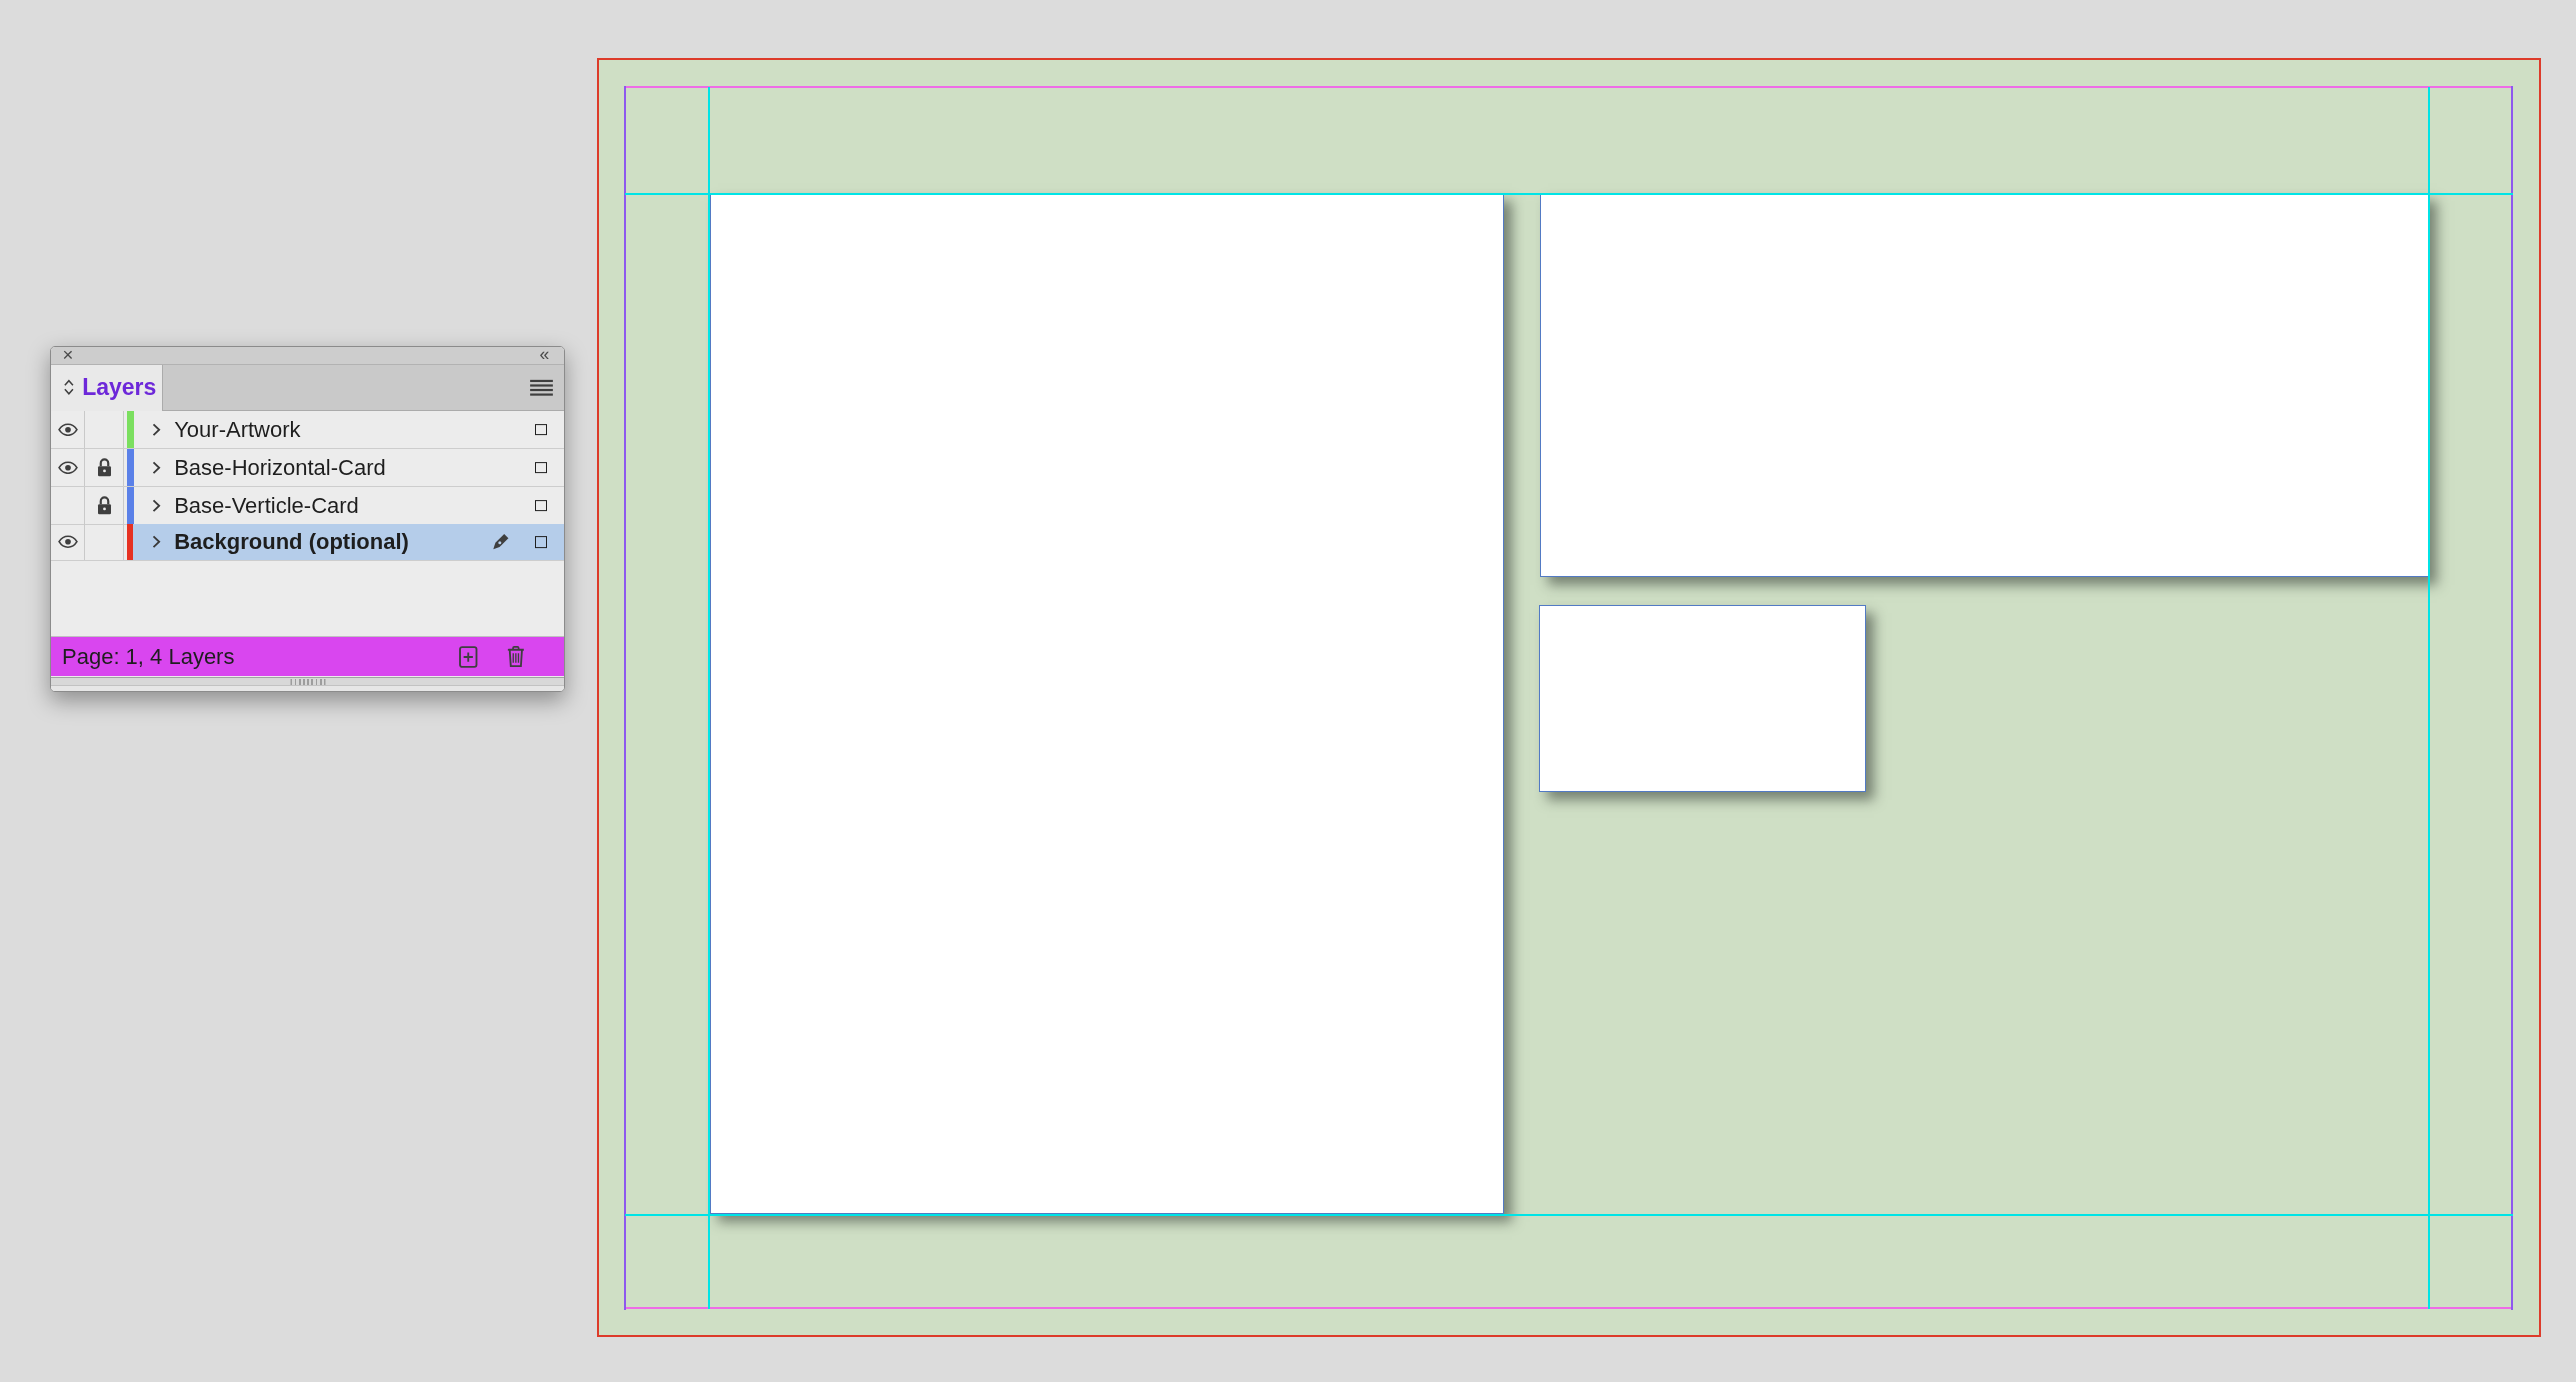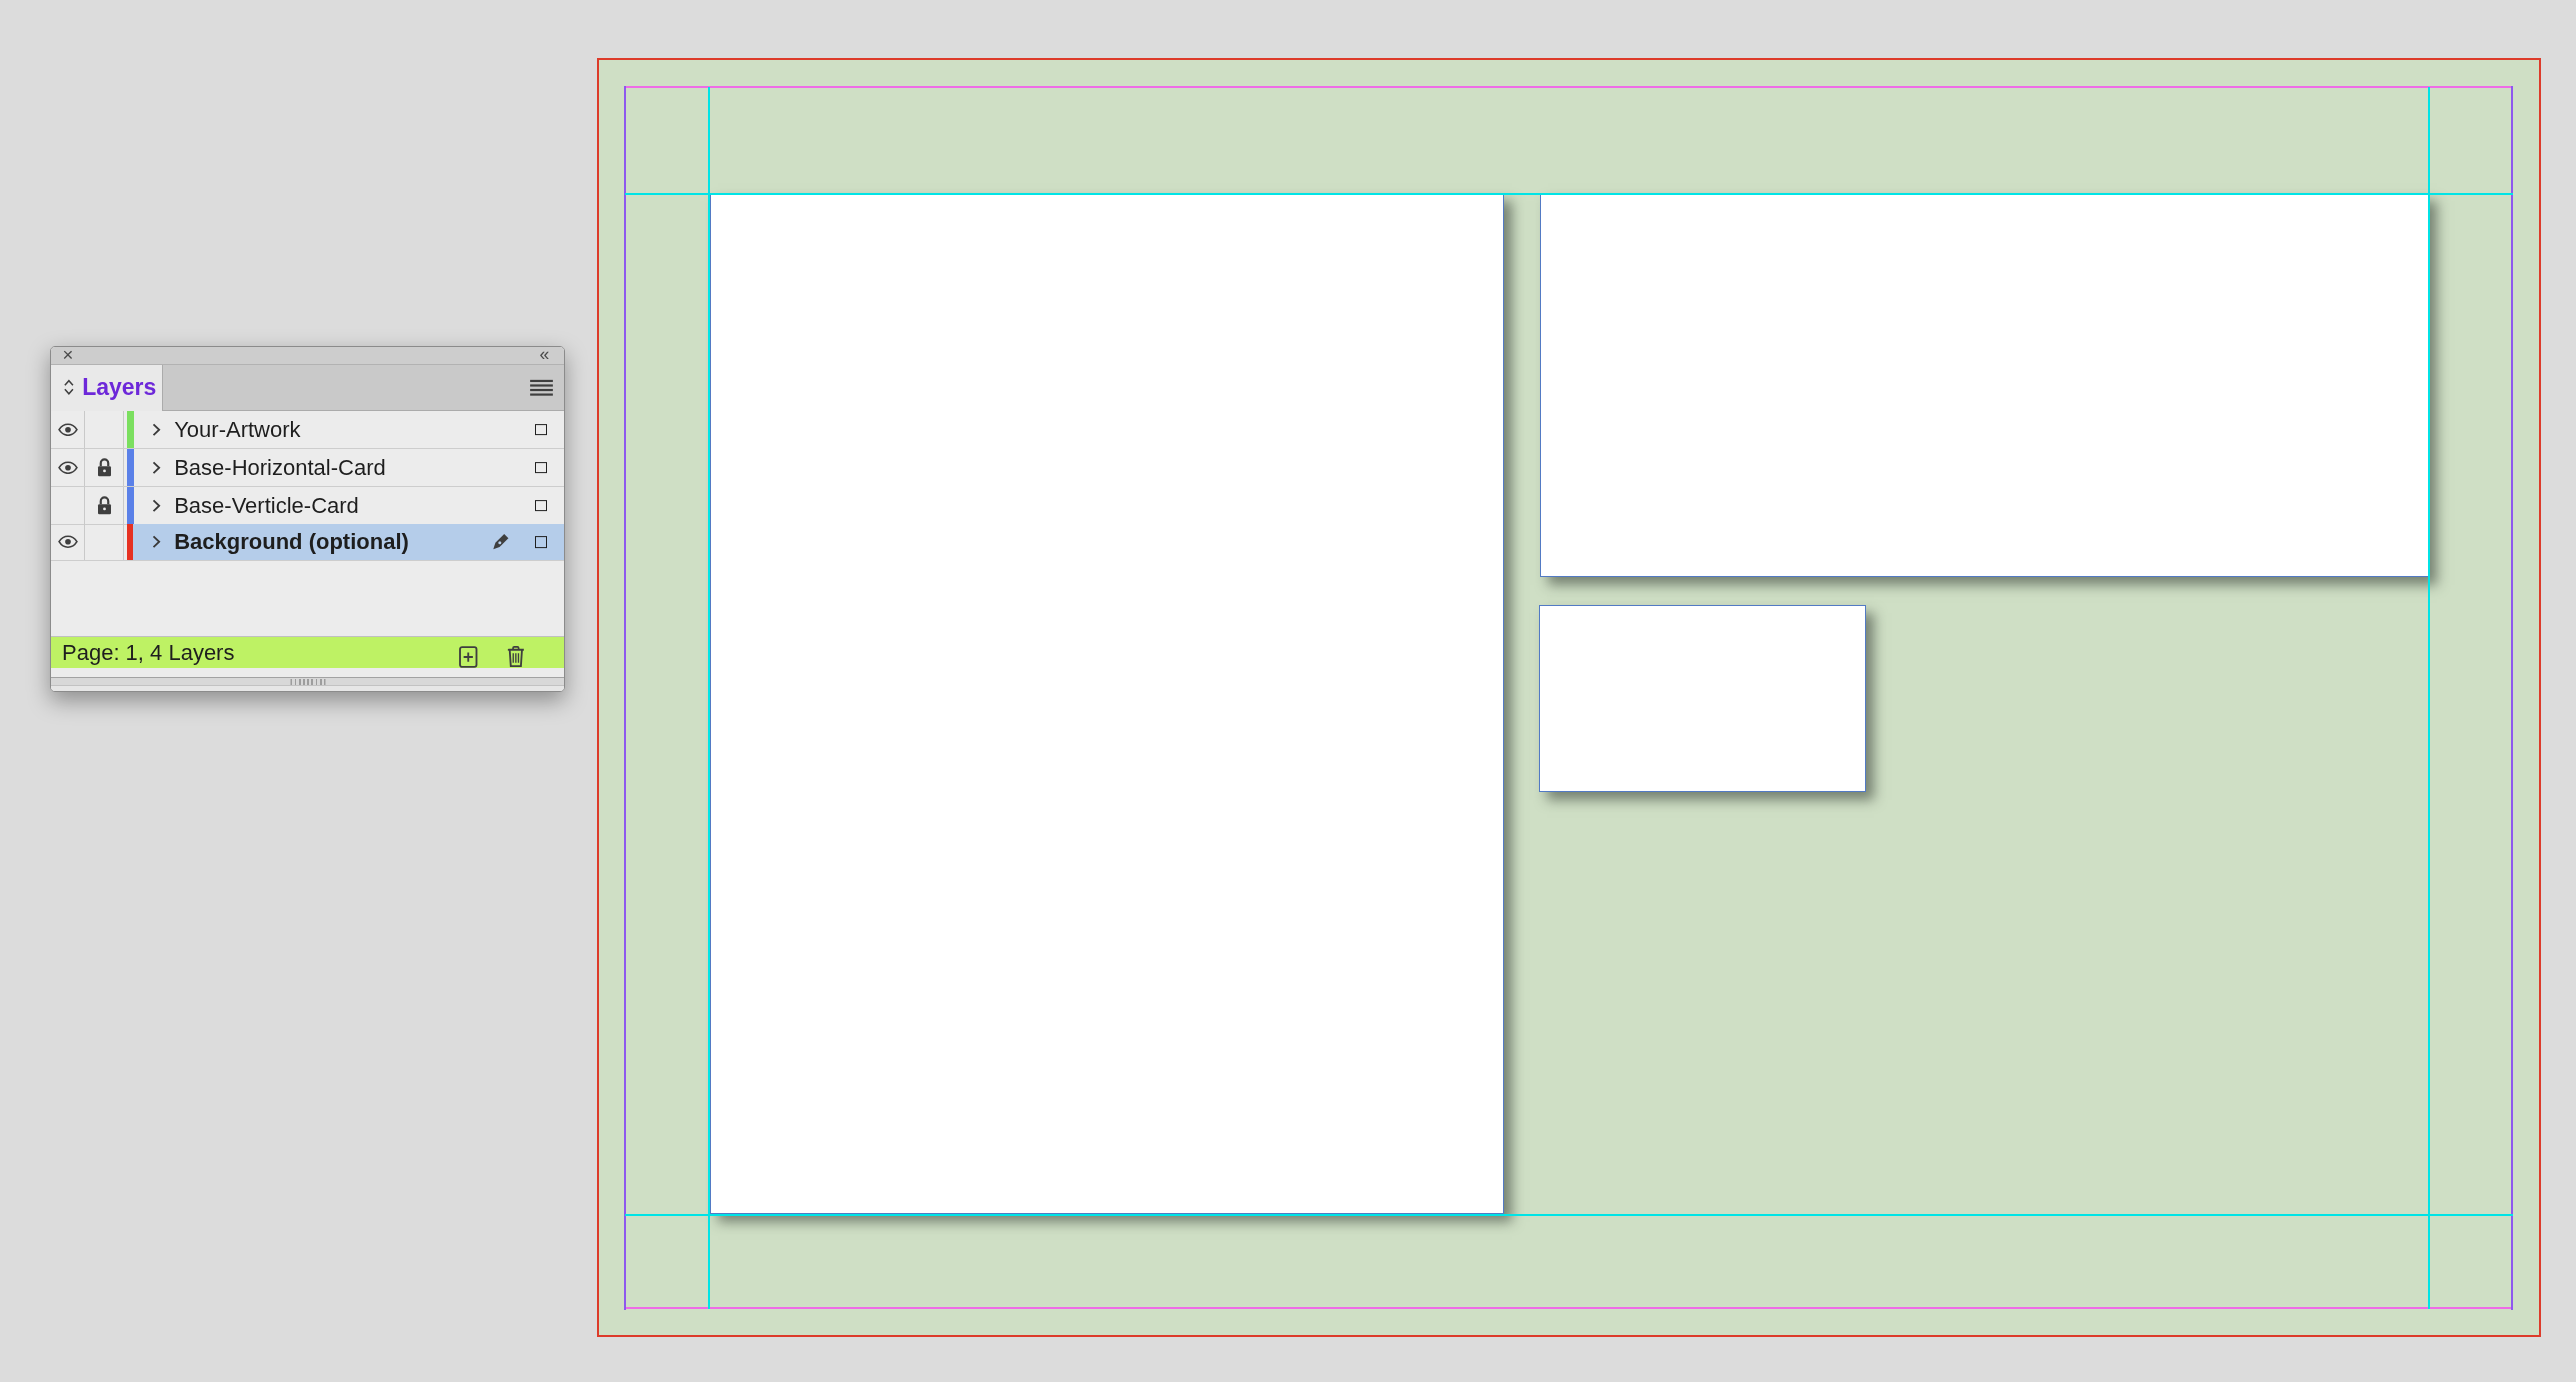--- a/index.html
+++ b/index.html
@@ -77,22 +77,22 @@
   .row-main  { position:absolute; left:82px; top:0; bottom:0; right:0;
                display:flex; align-items:center; }
   .disclosure { margin-left:18.5px; width:9.2px; height:13.5px; flex:0 0 auto; display:flex; align-items:center; }
   .layer-name { margin-left:13.5px; font-size:22px; color:#1e1e1e; white-space:nowrap; }
   .row-selected .layer-name { font-weight:bold; }
   .pen-slot    { position:absolute; right:54px; top:50%; transform:translateY(-50%); width:17.7px; height:18.5px; }
   .target-box  { position:absolute; right:17px; top:50%; transform:translateY(-50%);
                  width:11.8px; height:11.8px; border:1.7px solid #1f1f1f; background:transparent; }
 
   #status-bar {
-    position:absolute; left:0; top:289px; right:0; height:32px;
-    background:#bef264; border-top:0.8px solid #c0c0c0;
+    position:absolute; left:0; top:289px; right:0; height:40px;
+    background:#d946ef; border-top:0.8px solid #c0c0c0;
   }
   #status-text { position:absolute; left:11px; top:50%; transform:translateY(-50%); font-size:22px; }
   #new-layer-btn { position:absolute; left:408px; top:9.2px; width:18.5px; height:22px; }
   #delete-layer-btn { position:absolute; left:456px; top:8.4px; width:17.7px; height:23px; }
 
   #panel-divider {
     position:absolute; left:0; top:330px; right:0; height:9.2px;
     background:#d8d8d8; border-top:0.8px solid #a2a2a2; border-bottom:0.8px solid #c2c2c2;
   }
   #resize-grip {

